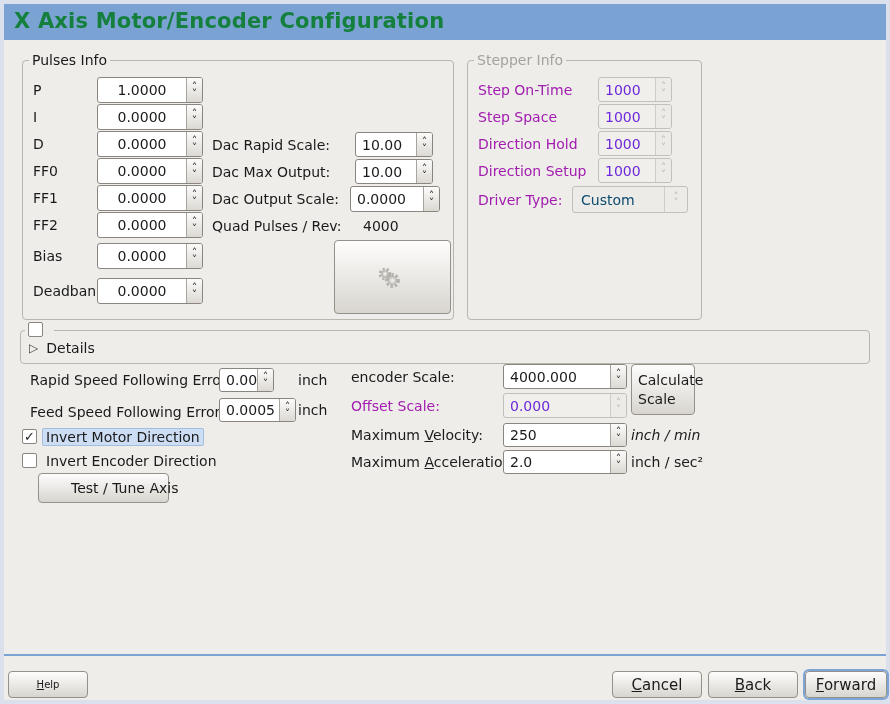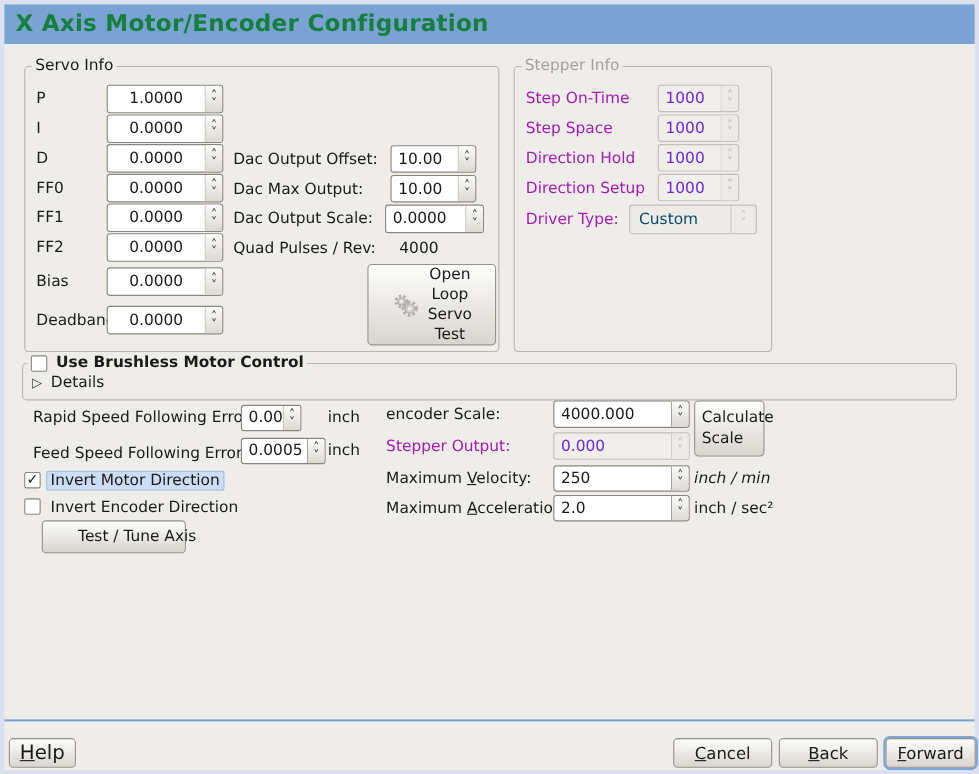--- a/index.html
+++ b/index.html
@@ -56,21 +56,21 @@
 </head>
 <body>
 
 <div id="titlebar" class="abs"></div>
 <div id="title" class="abs">X Axis Motor/Encoder Configuration</div>
 <div id="content" class="abs"></div>
 <div id="separator" class="abs"></div>
 <div id="footer" class="abs"></div>
 
 <div class="frame" style="left:22px;top:60px;width:430px;height:258px;">
-  <span class="legend" style="left:6px;">Servo Info</span>
+  <span class="legend" style="left:6px;">Pulses Info</span>
 </div>
 
 <span class="lbl" style="left:33px;top:82px;">P</span>
 <span class="lbl" style="left:33px;top:109px;">I</span>
 <span class="lbl" style="left:33px;top:136px;">D</span>
 <span class="lbl" style="left:33px;top:163px;">FF0</span>
 <span class="lbl" style="left:33px;top:190px;">FF1</span>
 <span class="lbl" style="left:33px;top:217px;">FF2</span>
 <span class="lbl" style="left:33px;top:248px;">Bias</span>
 <span class="lbl" style="left:33px;top:283px;">Deadband</span>
@@ -125,21 +125,21 @@
     </span>
 </div>
 <div class="spin center" style="left:97px;top:278px;width:106px;height:26px;">
   <span class="val">0.0000</span>
   <span class="btns">
       <span>˄</span>
       <span>˅</span>
     </span>
 </div>
 
-<span class="lbl" style="left:212px;top:137px;">Dac Output Offset:</span>
+<span class="lbl" style="left:212px;top:137px;">Dac Rapid Scale:</span>
 <span class="lbl" style="left:212px;top:164px;">Dac Max Output:</span>
 <span class="lbl" style="left:212px;top:191px;">Dac Output Scale:</span>
 <span class="lbl" style="left:212px;top:218px;">Quad Pulses / Rev:</span>
 <span class="lbl" style="left:363px;top:218px;">4000</span>
 
 <div class="spin" style="left:355px;top:132px;width:78px;height:25px;">
   <span class="val">10.00</span>
   <span class="btns">
       <span>˄</span>
       <span>˅</span>
@@ -162,26 +162,20 @@
 
 <div class="btn" style="left:334px;top:240px;width:117px;height:74px;">
   <svg class="gear" width="26" height="26" viewBox="0 0 26 26">
     <circle cx="9" cy="10" r="5" fill="none" stroke="#b3b0ab" stroke-width="2.6" stroke-dasharray="2.2 1.9"></circle>
     <circle cx="9" cy="10" r="3.4" fill="#d3d0cb" stroke="#a5a29d" stroke-width="0.8"></circle>
     <circle cx="9" cy="10" r="1.4" fill="#efeeeb"></circle>
     <circle cx="16.5" cy="16.5" r="6" fill="none" stroke="#b3b0ab" stroke-width="2.8" stroke-dasharray="2.4 2.0"></circle>
     <circle cx="16.5" cy="16.5" r="4.2" fill="#d3d0cb" stroke="#a5a29d" stroke-width="0.8"></circle>
     <circle cx="16.5" cy="16.5" r="1.7" fill="#efeeeb"></circle>
   </svg>
-  <span class="multiline">
-    <span>Open</span>
-    <span>Loop</span>
-    <span>Servo</span>
-    <span>Test</span>
-  </span>
 </div>
 
 <div class="frame" style="left:467px;top:60px;width:233px;height:258px;">
   <span class="legend disabled" style="left:6px;">Stepper Info</span>
 </div>
 
 <span class="lbl disabled" style="left:478px;top:82px;">Step On-Time</span>
 <span class="lbl disabled" style="left:478px;top:109px;">Step Space</span>
 <span class="lbl disabled" style="left:478px;top:136px;">Direction Hold</span>
 <span class="lbl disabled" style="left:478px;top:163px;">Direction Setup</span>
@@ -220,21 +214,20 @@
   <span class="val">Custom</span>
   <span class="cbtns">
       <span>˄</span>
       <span>˅</span>
     </span>
 </div>
 
 <div class="frame" style="left:20px;top:330px;width:848px;height:32px;">
   <span class="legend" style="left:4px;display:flex;align-items:center;">
     <span class="checkbox" style="position:static;margin-right:8px;"></span>
-    <b>Use Brushless Motor Control</b>
   </span>
   <div style="position:absolute;left:8px;top:9px;display:flex;align-items:center;">
     <span class="expander-tri">▷</span>
     <span>Details</span>
   </div>
 </div>
 
 <span class="lbl" style="left:30px;top:372px;">Rapid Speed Following Error:</span>
 <div class="spin" style="left:219px;top:368px;width:55px;height:24px;">
   <span class="val">0.0050</span>
@@ -283,21 +276,21 @@
   <span class="btns">
       <span>˄</span>
       <span>˅</span>
     </span>
 </div>
 <div class="btn" style="left:631px;top:364px;width:64px;height:51px;flex-direction:column;align-items:flex-start;padding-left:6px;">
   <span style="line-height:19px;">Calculate</span>
   <span style="line-height:19px;">Scale</span>
 </div>
 
-<span class="lbl disabled" style="left:351px;top:398px;">Stepper Output:</span>
+<span class="lbl disabled" style="left:351px;top:398px;">Offset Scale:</span>
 <div class="spin disabled" style="left:503px;top:393px;width:124px;height:25px;">
   <span class="val">0.000</span>
   <span class="btns">
       <span>˄</span>
       <span>˅</span>
     </span>
 </div>
 
 <span class="lbl" style="left:351px;top:427px;"><span>Maximum </span><span class="u">V</span><span>elocity:</span></span>
 <div class="spin" style="left:503px;top:423px;width:124px;height:24px;">
@@ -312,21 +305,21 @@
 <span class="lbl" style="left:351px;top:454px;"><span>Maximum </span><span class="u">A</span><span>cceleration:</span></span>
 <div class="spin" style="left:503px;top:450px;width:124px;height:24px;">
   <span class="val">2.0</span>
   <span class="btns">
       <span>˄</span>
       <span>˅</span>
     </span>
 </div>
 <span class="lbl" style="left:631px;top:454px;">inch / sec²</span>
 
-<div class="btn" style="left:8px;top:671px;width:61px;height:27px;font-size:18px;">
+<div class="btn" style="left:8px;top:671px;width:80px;height:27px;font-size:10px;">
   <span><span class="u">H</span><span>elp</span></span>
 </div>
 <div class="btn" style="left:612px;top:671px;width:90px;height:27px;font-size:15px;">
   <span><span class="u">C</span><span>ancel</span></span>
 </div>
 <div class="btn" style="left:708px;top:671px;width:90px;height:27px;font-size:15px;">
   <span><span class="u">B</span><span>ack</span></span>
 </div>
 <div class="btn focused" style="left:805px;top:671px;width:82px;height:27px;font-size:15px;">
   <span><span class="u">F</span><span>orward</span></span>

